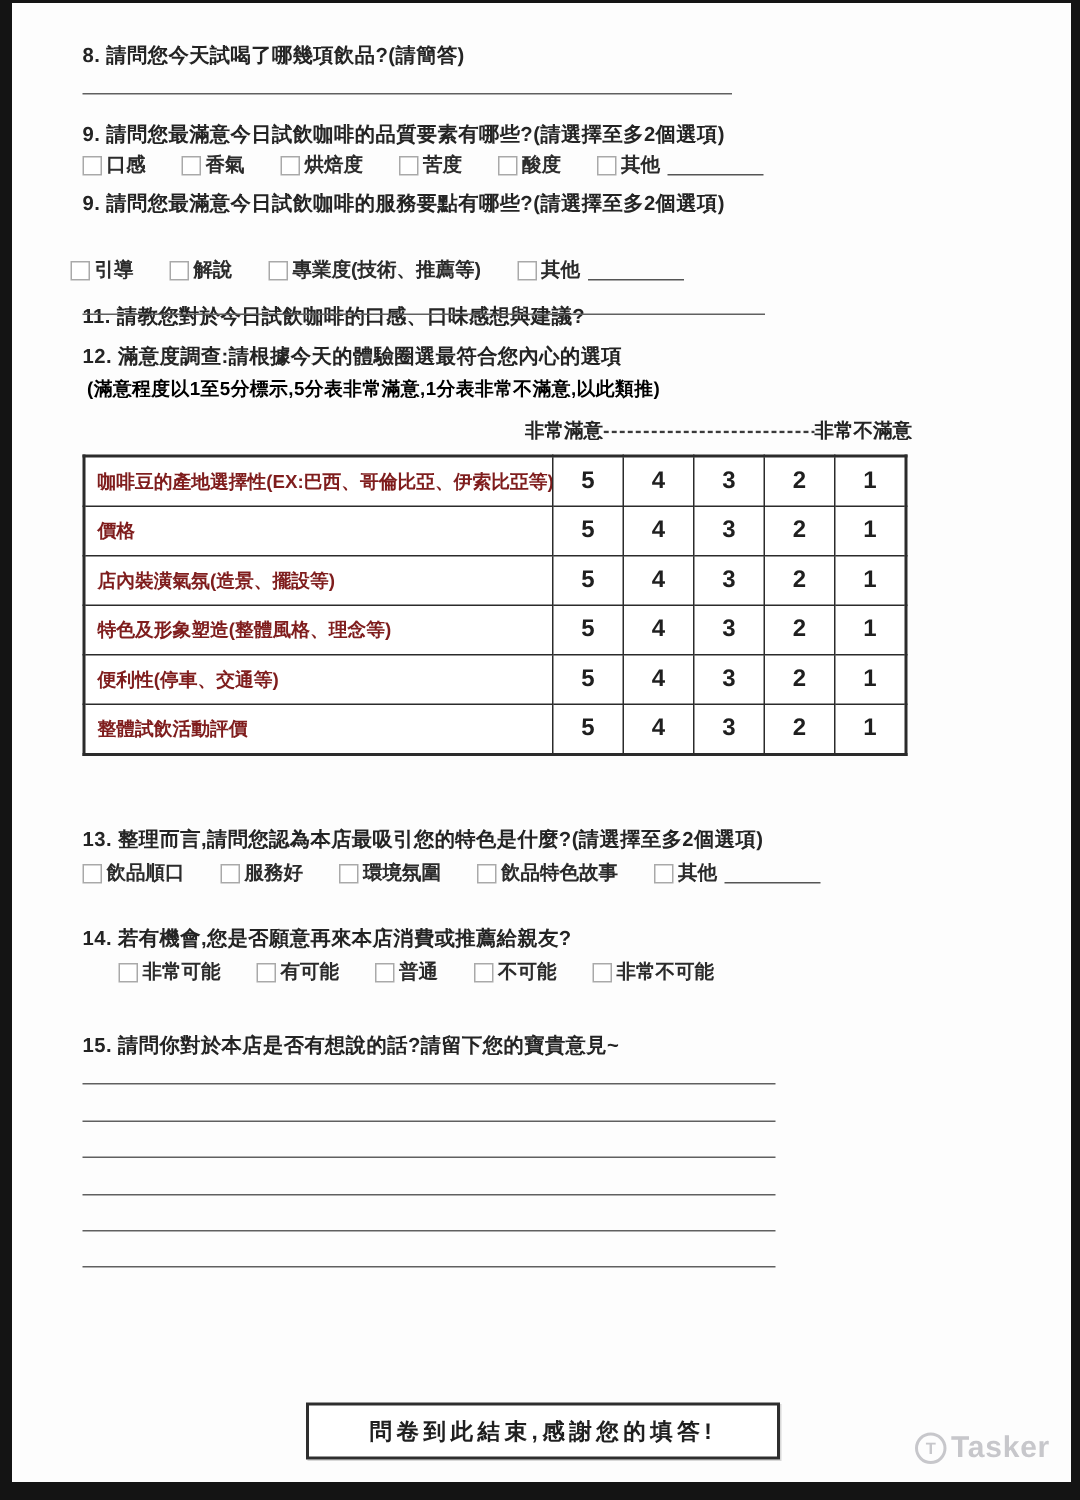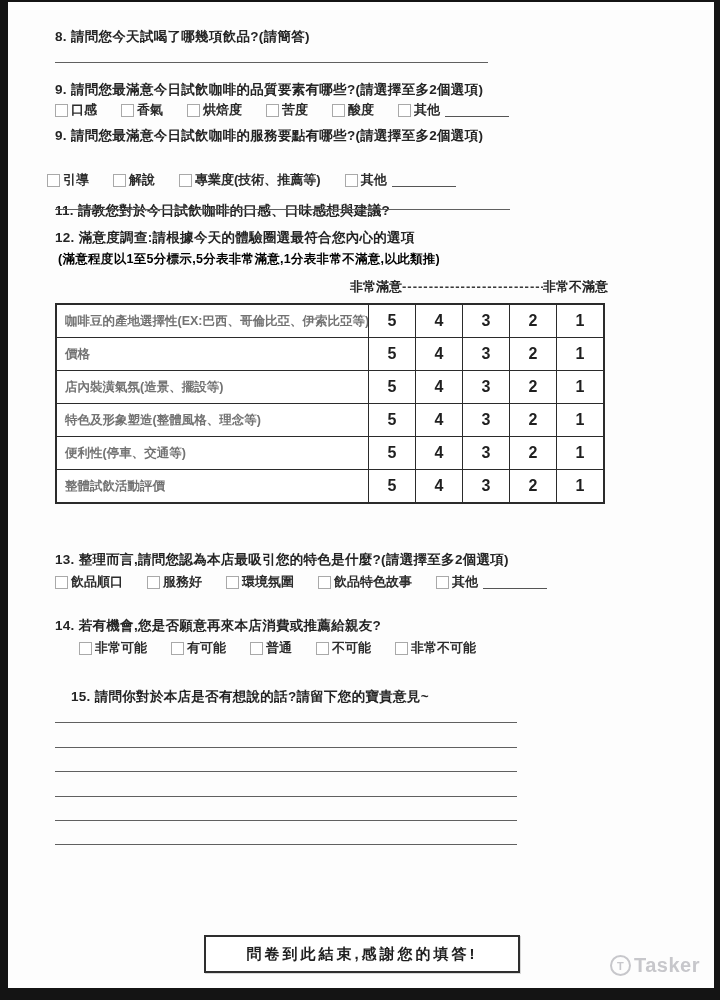--- a/index.html
+++ b/index.html
@@ -54,21 +54,21 @@
     border-collapse:collapse;table-layout:fixed;
     width:527px;background:#fff;
     border:2px solid #2b2b2b;
   }
   table.rating td{
     border:1.5px solid #2b2b2b;height:30px;
     vertical-align:middle;
   }
   td.lbl{
     width:303px;padding:0 0 0 8px;
-    font-size:12.5px;font-weight:600;color:#737373;
+    font-size:12.5px;font-weight:600;color:#7f1d1d;
     white-space:nowrap;overflow:hidden;
   }
   td.score{
     width:44px;text-align:center;
     font-size:16px;font-weight:600;color:#1f1f1f;
   }
   .end-box{
     border:2px solid #2e2e2e;background:#fff;
     display:flex;align-items:center;justify-content:center;
     font-size:15px;font-weight:700;letter-spacing:3px;color:#1f1f1f;
@@ -251,21 +251,21 @@
       <span class="opt">
         <span class="cb"></span>
         <span>不可能</span>
       </span>
       <span class="opt">
         <span class="cb"></span>
         <span>非常不可能</span>
       </span>
     </div>
 
-  <div class="abs qtitle" style="left:47px;top:686px;margin-left:16px;">15. 請問你對於本店是否有想說的話?請留下您的寶貴意見~</div>
+  <div class="abs qtitle" style="left:47px;top:686px;">15. 請問你對於本店是否有想說的話?請留下您的寶貴意見~</div>
   <div class="abs write-line" style="left:47px;top:720px;width:462px;"></div>
   <div class="abs write-line" style="left:47px;top:745px;width:462px;"></div>
   <div class="abs write-line" style="left:47px;top:769px;width:462px;"></div>
   <div class="abs write-line" style="left:47px;top:794px;width:462px;"></div>
   <div class="abs write-line" style="left:47px;top:818px;width:462px;"></div>
   <div class="abs write-line" style="left:47px;top:842px;width:462px;"></div>
 
   <div class="abs end-box" style="left:196px;top:917px;width:312px;height:34px;margin-top:16px;">
     <span>問卷到此結束,感謝您的填答!</span>
   </div>

